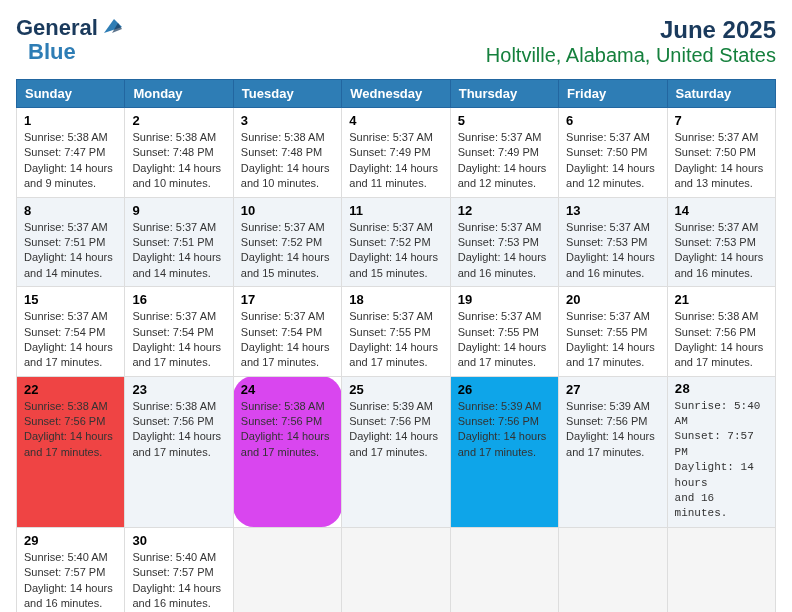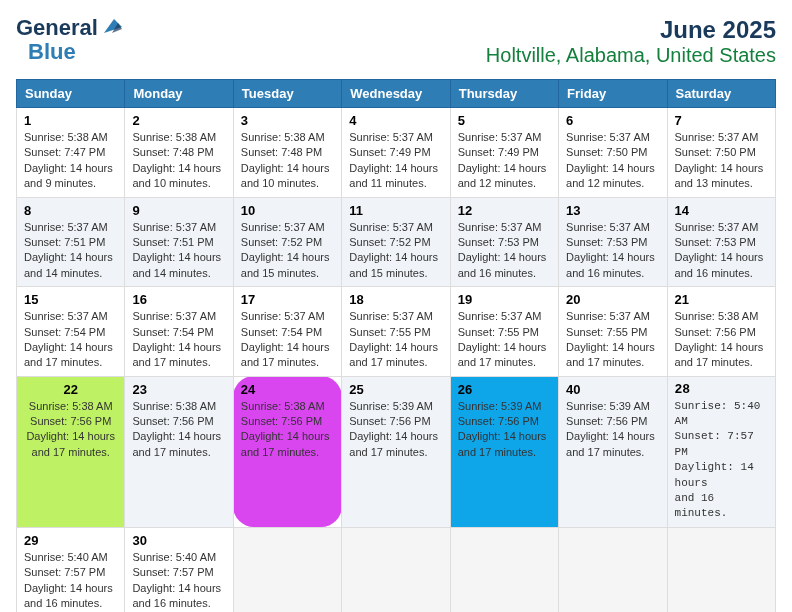--- a/index.html
+++ b/index.html
@@ -262,21 +262,21 @@
         </td>
         <td>
           <div class="day-number">21</div>
           <div class="day-info" style="white-space: pre-line;">Sunrise: 5:38 AM
 Sunset: 7:56 PM
 Daylight: 14 hours
 and 17 minutes.</div>
         </td>
       </tr>
       <tr style="background-color: rgb(240, 244, 248);">
-        <td style="background-color: #bef264; text-align: center;">
+        <td style="background-color: #ef4444;">
           <div class="day-number">22</div>
           <div class="day-info" style="white-space: pre-line;">Sunrise: 5:38 AM
 Sunset: 7:56 PM
 Daylight: 14 hours
 and 17 minutes.</div>
         </td>
         <td style="background-color: rgb(240, 244, 248);">
           <div class="day-number">23</div>
           <div class="day-info" style="white-space: pre-line;">Sunrise: 5:38 AM
 Sunset: 7:56 PM
@@ -298,21 +298,21 @@
 and 17 minutes.</div>
         </td>
         <td style="background-color: #0ea5e9;">
           <div class="day-number">26</div>
           <div class="day-info" style="white-space: pre-line;">Sunrise: 5:39 AM
 Sunset: 7:56 PM
 Daylight: 14 hours
 and 17 minutes.</div>
         </td>
         <td style="background-color: rgb(240, 244, 248);">
-          <div class="day-number">40</div>
+          <div class="day-number">27</div>
           <div class="day-info" style="white-space: pre-line;">Sunrise: 5:39 AM
 Sunset: 7:56 PM
 Daylight: 14 hours
 and 17 minutes.</div>
         </td>
         <td style="background-color: rgb(240, 244, 248); font-family: Liberation Mono, monospace;">
           <div class="day-number">28</div>
           <div class="day-info" style="white-space: pre-line;">Sunrise: 5:40 AM
 Sunset: 7:57 PM
 Daylight: 14 hours

